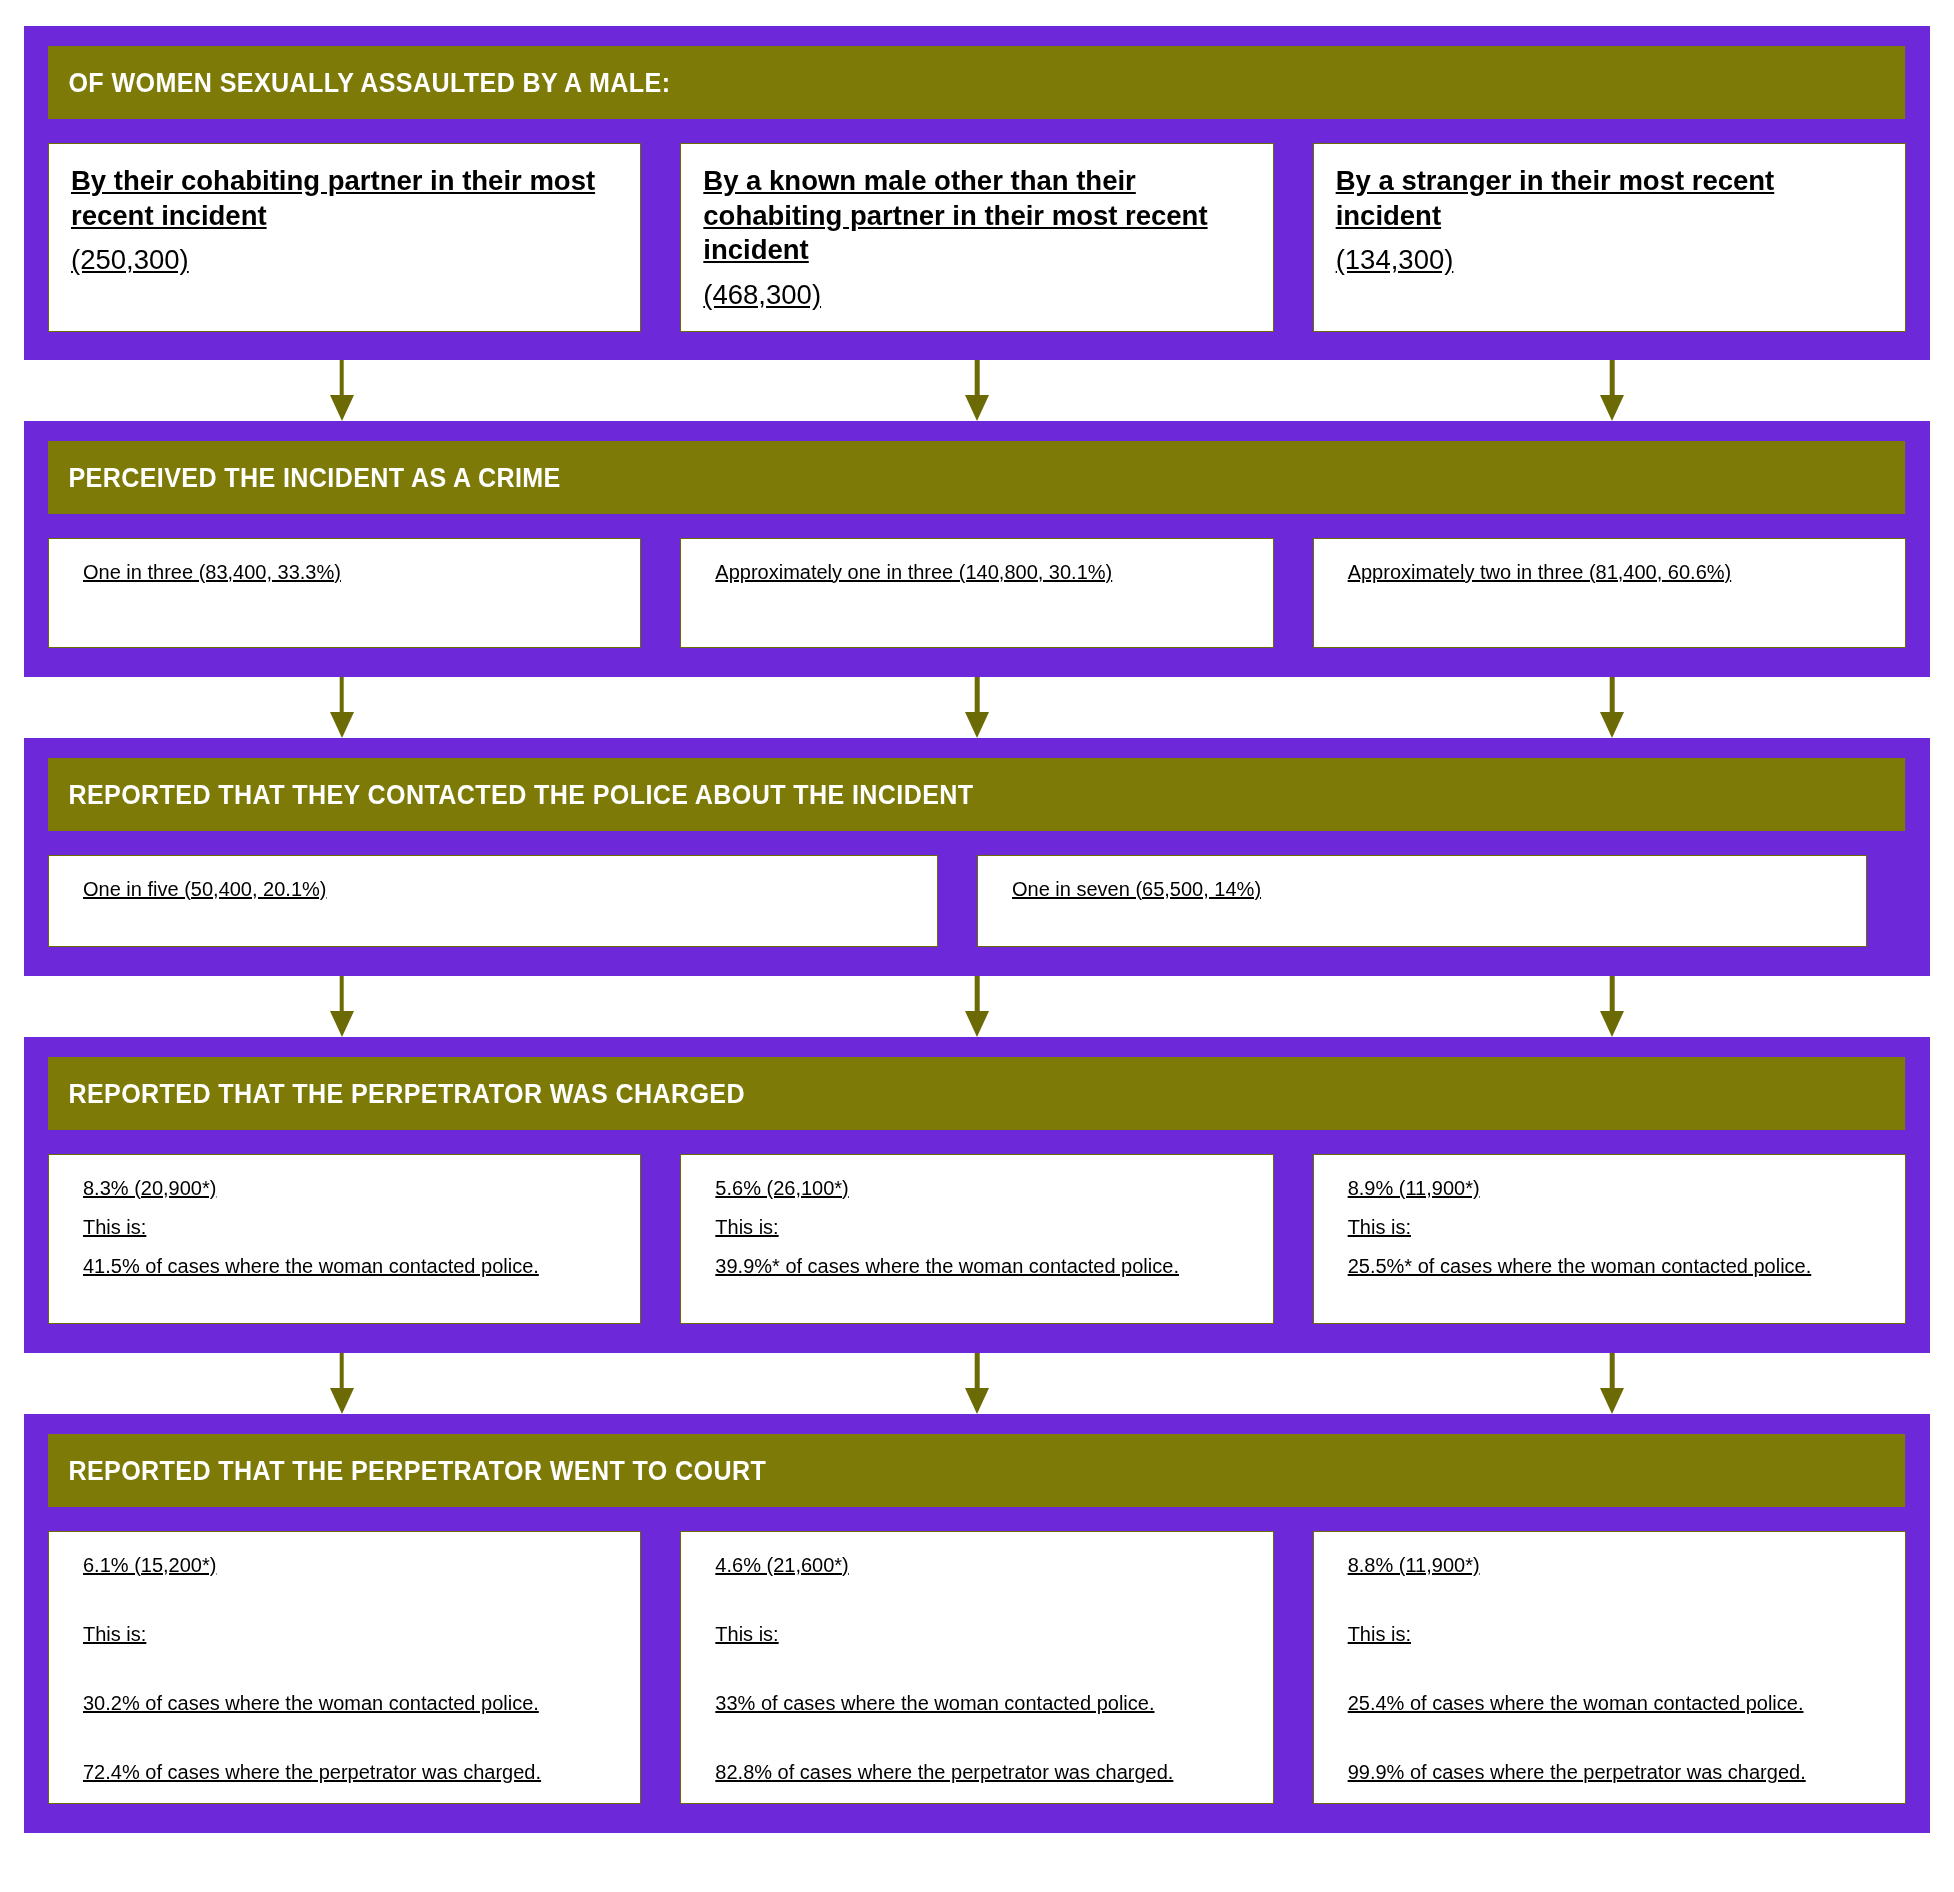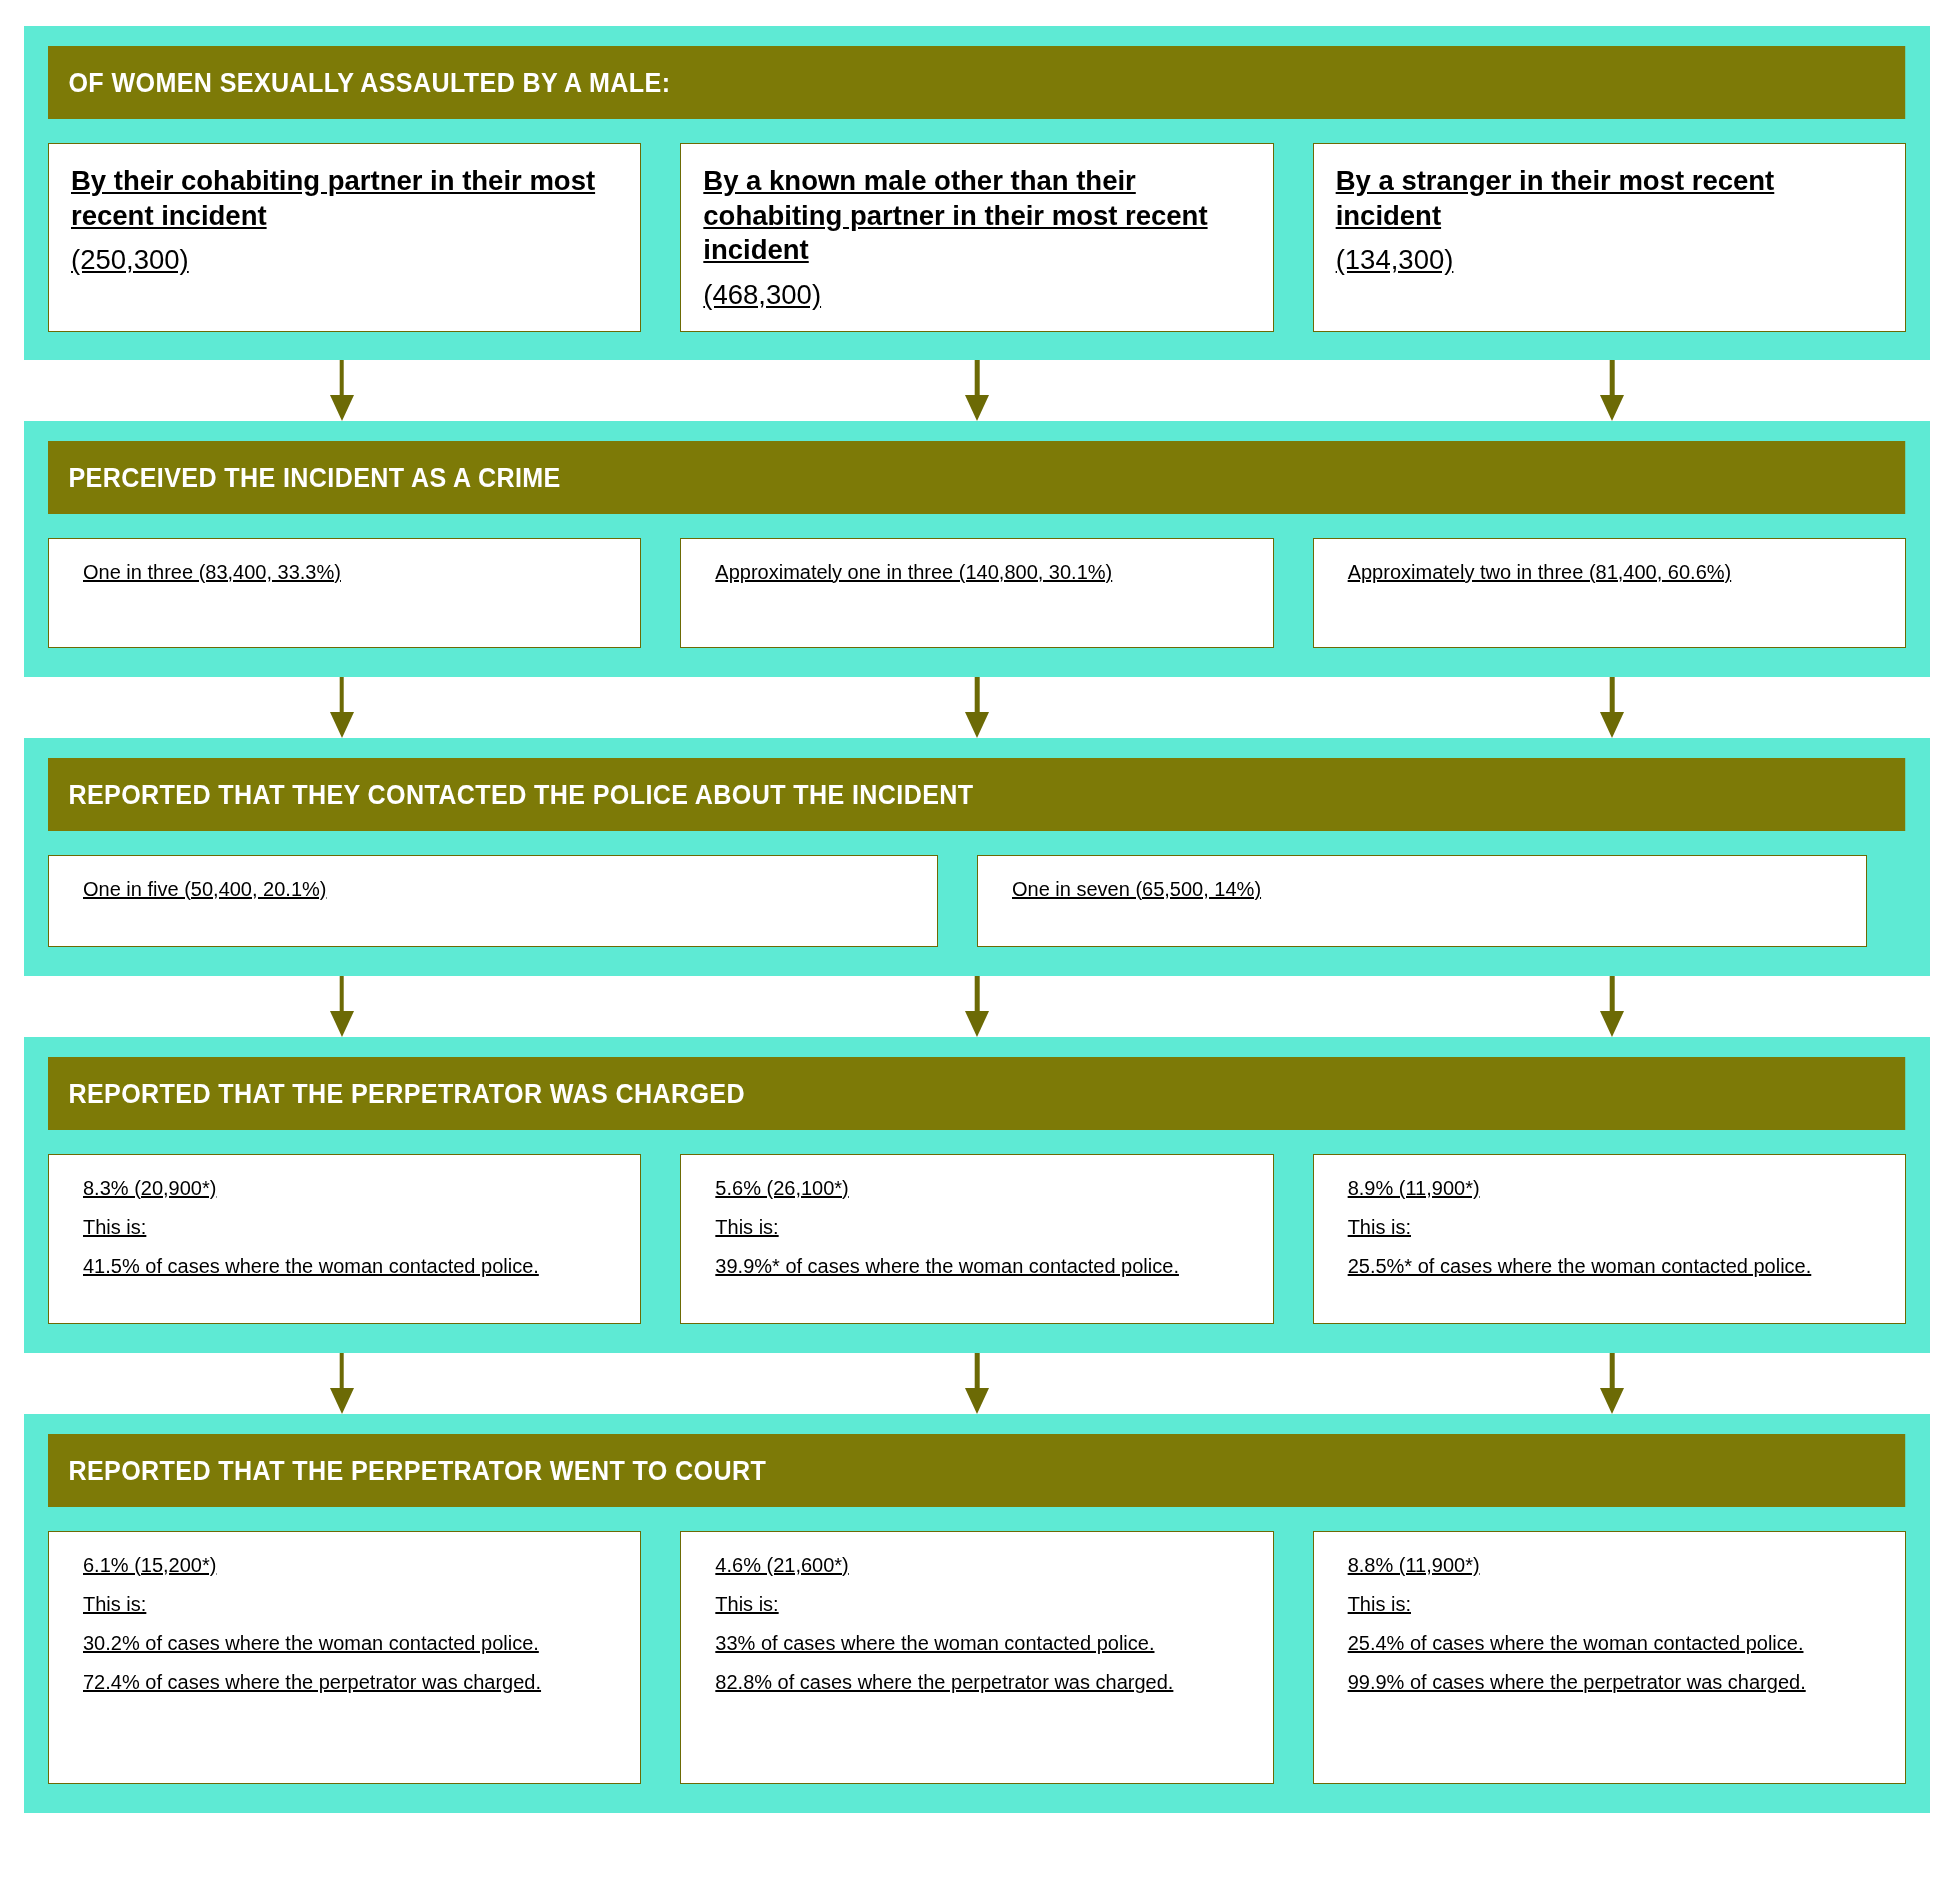--- a/index.html
+++ b/index.html
@@ -19,21 +19,21 @@
     height: 1893px;
     box-sizing: border-box;
     padding: 26px 24px 24px 24px;
     display: flex;
     flex-direction: column;
     background: #ffffff;
   }
 
   
   .stage {
-    background: #5eead4;
+    background: #6d28d9;
     box-sizing: border-box;
     padding: 20px 24px 29px 24px;
     display: flex;
     flex-direction: column;
     position: relative;
   }
 
   .stage-title {
     background: #7d7a07;
     color: #ffffff;
@@ -136,21 +136,21 @@
     border-right: 12px solid transparent;
     border-top: 26px solid #6c6a05;
   }
 
   
   .stage-1 { padding-bottom: 27.5px; }
   .stage-1 .card { min-height: 173px; }
   .stage-2 .card { min-height: 110px; }
   .stage-3 .card { min-height: 92px; }
   .stage-4 .card { min-height: 170px; }
-  .stage-5 .card { min-height: 253px; }
+  .stage-5 .card { min-height: 253px; gap: 30px; }
 </style>
 </head>
 <body>
 
 <div class="flowchart">
 
   <section class="stage stage-1">
     <div class="stage-title">OF WOMEN SEXUALLY ASSAULTED BY A MALE:</div>
     <div class="cards">
       <div class="card-slot">

